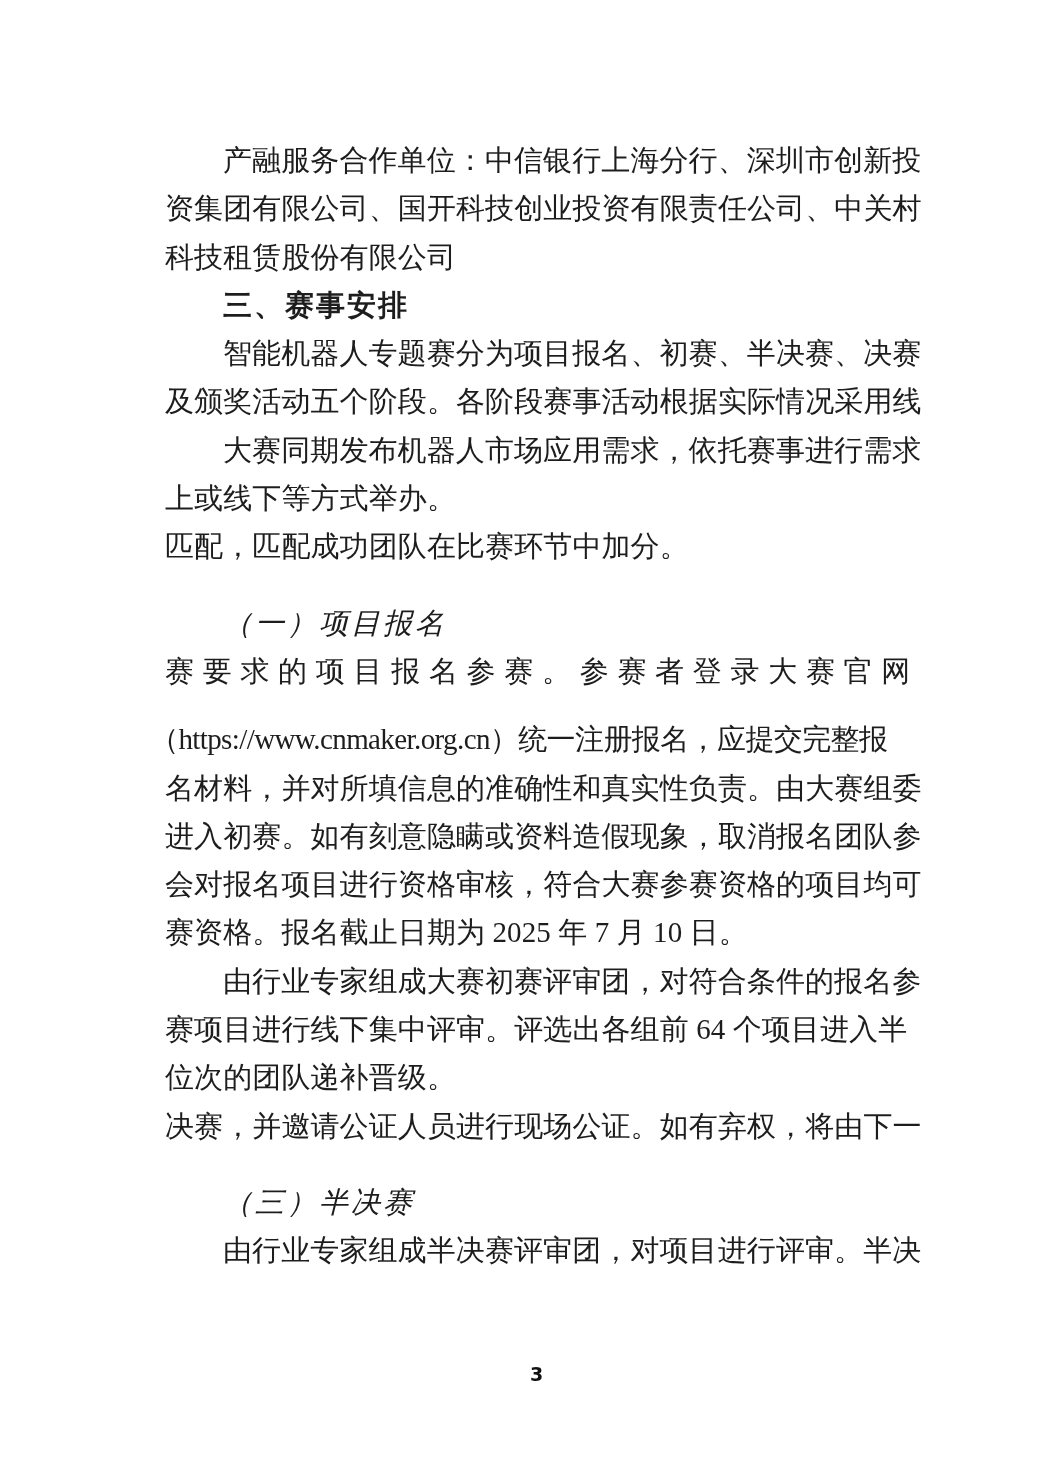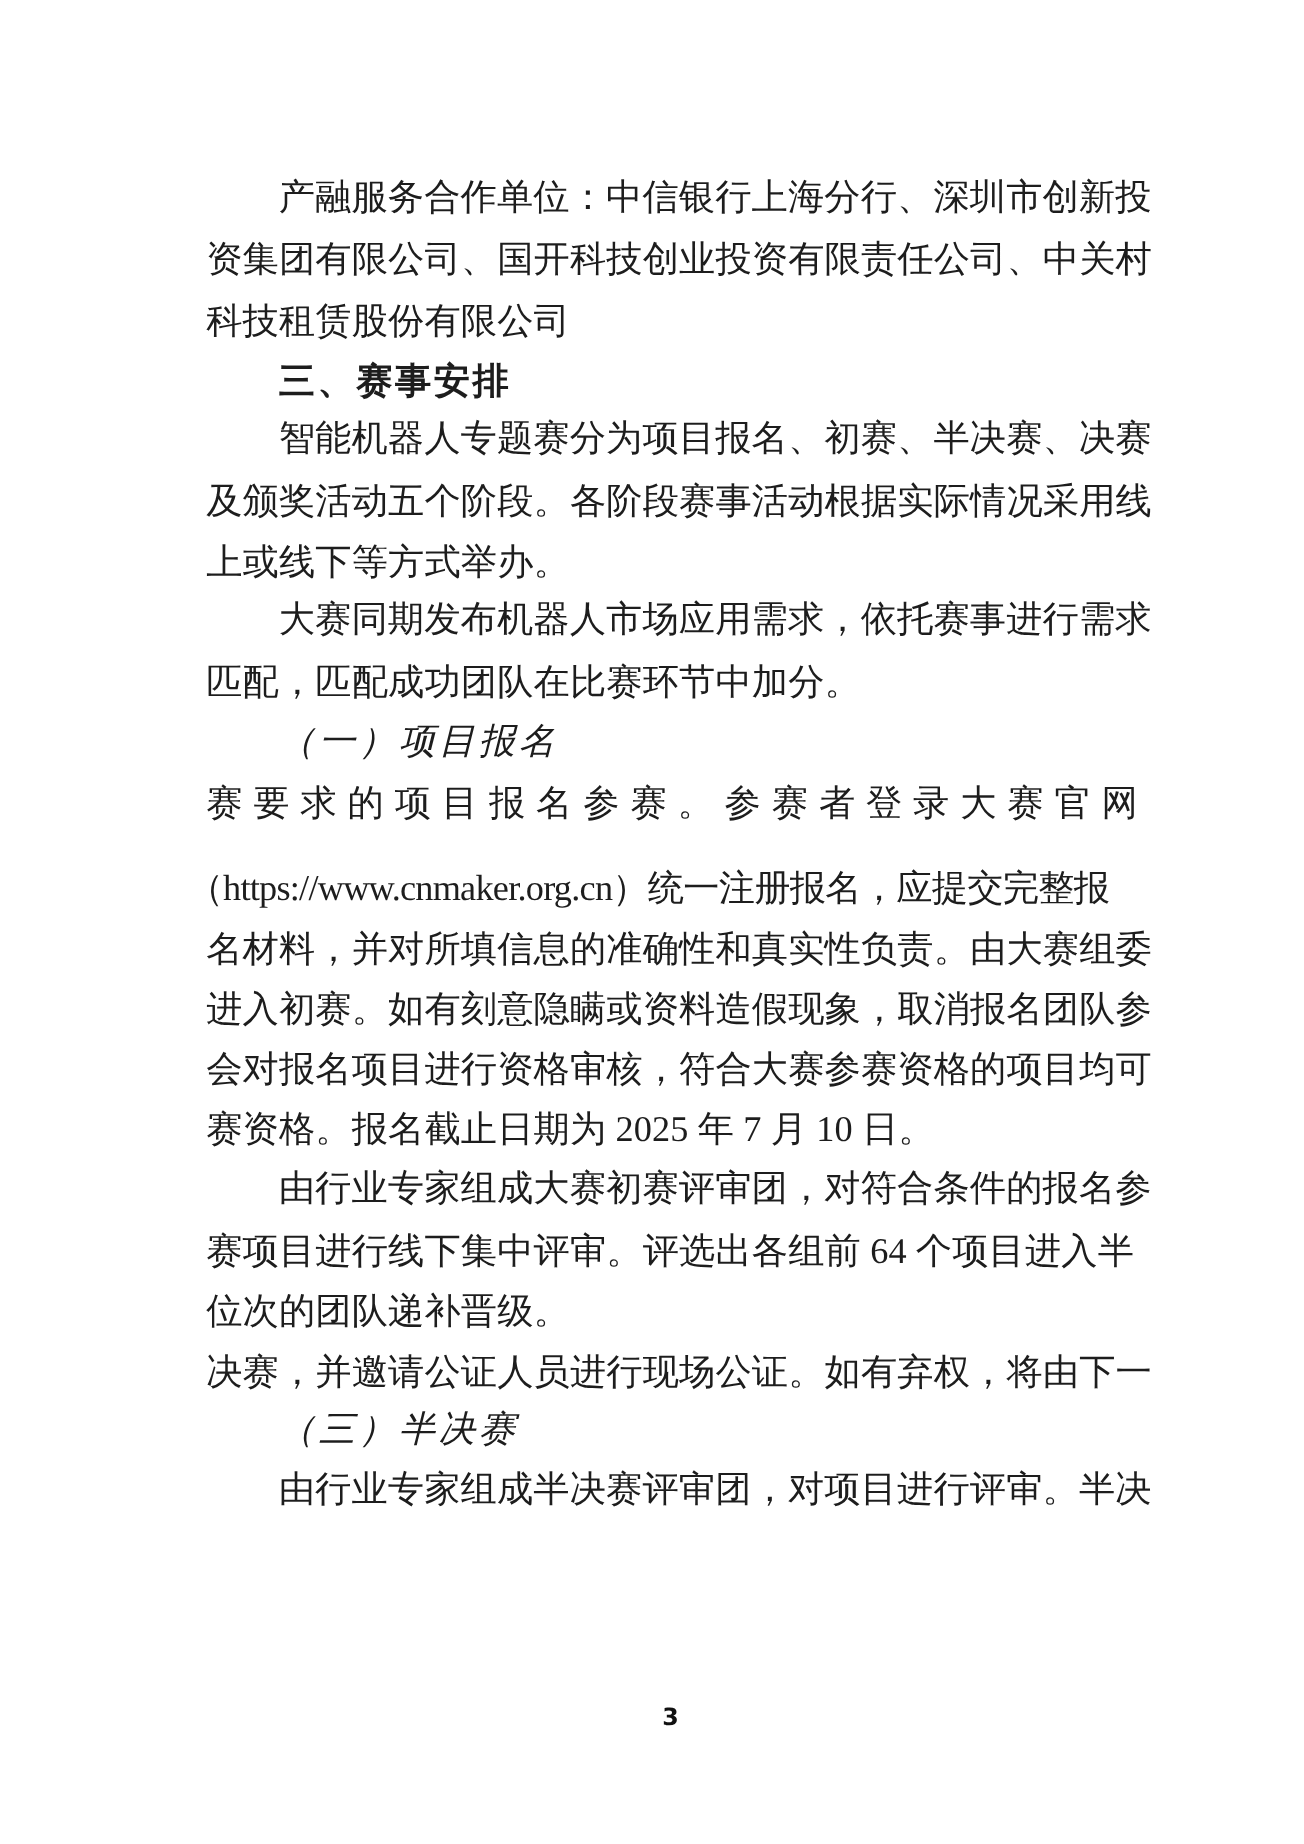--- a/index.html
+++ b/index.html
@@ -28,32 +28,32 @@
   }
   .line {
     font-size: 29px;
     line-height: 48.3px;
     height: 48.3px;
     white-space: nowrap;
     letter-spacing: 0.1px;
   }
   .indent {
     text-indent: 58px;
-    font-family: Liberation Mono, monospace;
   }
   
   .h-bold {
     font-family: Liberation Sans, sans-serif;
     font-weight: 700;
     letter-spacing: 2px;
   }
   
   .h-kai {
     font-style: italic;
     letter-spacing: 3px;
+    margin-top: 28px;
   }
   
   .spaced {
     letter-spacing: 8.7px;
   }
   
   .urlline {
     margin-left: -15px;
     letter-spacing: -0.6px;
     margin-top: 20px;
@@ -75,22 +75,22 @@
 <body>
 
 <div class="page">
   <div class="doc">
     <div class="line indent">产融服务合作单位：中信银行上海分行、深圳市创新投</div>
     <div class="line">资集团有限公司、国开科技创业投资有限责任公司、中关村</div>
     <div class="line">科技租赁股份有限公司</div>
     <div class="line indent h-bold">三、赛事安排</div>
     <div class="line indent">智能机器人专题赛分为项目报名、初赛、半决赛、决赛</div>
     <div class="line">及颁奖活动五个阶段。各阶段赛事活动根据实际情况采用线</div>
+    <div class="line indent">大赛同期发布机器人市场应用需求，依托赛事进行需求</div>
     <div class="line">上或线下等方式举办。</div>
-    <div class="line indent">大赛同期发布机器人市场应用需求，依托赛事进行需求</div>
     <div class="line">匹配，匹配成功团队在比赛环节中加分。</div>
     <div class="line indent h-kai">（一）项目报名</div>
     <div class="line spaced">赛要求的项目报名参赛。参赛者登录大赛官网</div>
     <div class="line urlline">（https://www.cnmaker.org.cn）统一注册报名，应提交完整报</div>
     <div class="line">名材料，并对所填信息的准确性和真实性负责。由大赛组委</div>
     <div class="line">进入初赛。如有刻意隐瞒或资料造假现象，取消报名团队参</div>
     <div class="line">会对报名项目进行资格审核，符合大赛参赛资格的项目均可</div>
     <div class="line">赛资格。报名截止日期为 2025 年 7 月 10 日。</div>
     <div class="line indent">由行业专家组成大赛初赛评审团，对符合条件的报名参</div>
     <div class="line">赛项目进行线下集中评审。评选出各组前 64 个项目进入半</div>

